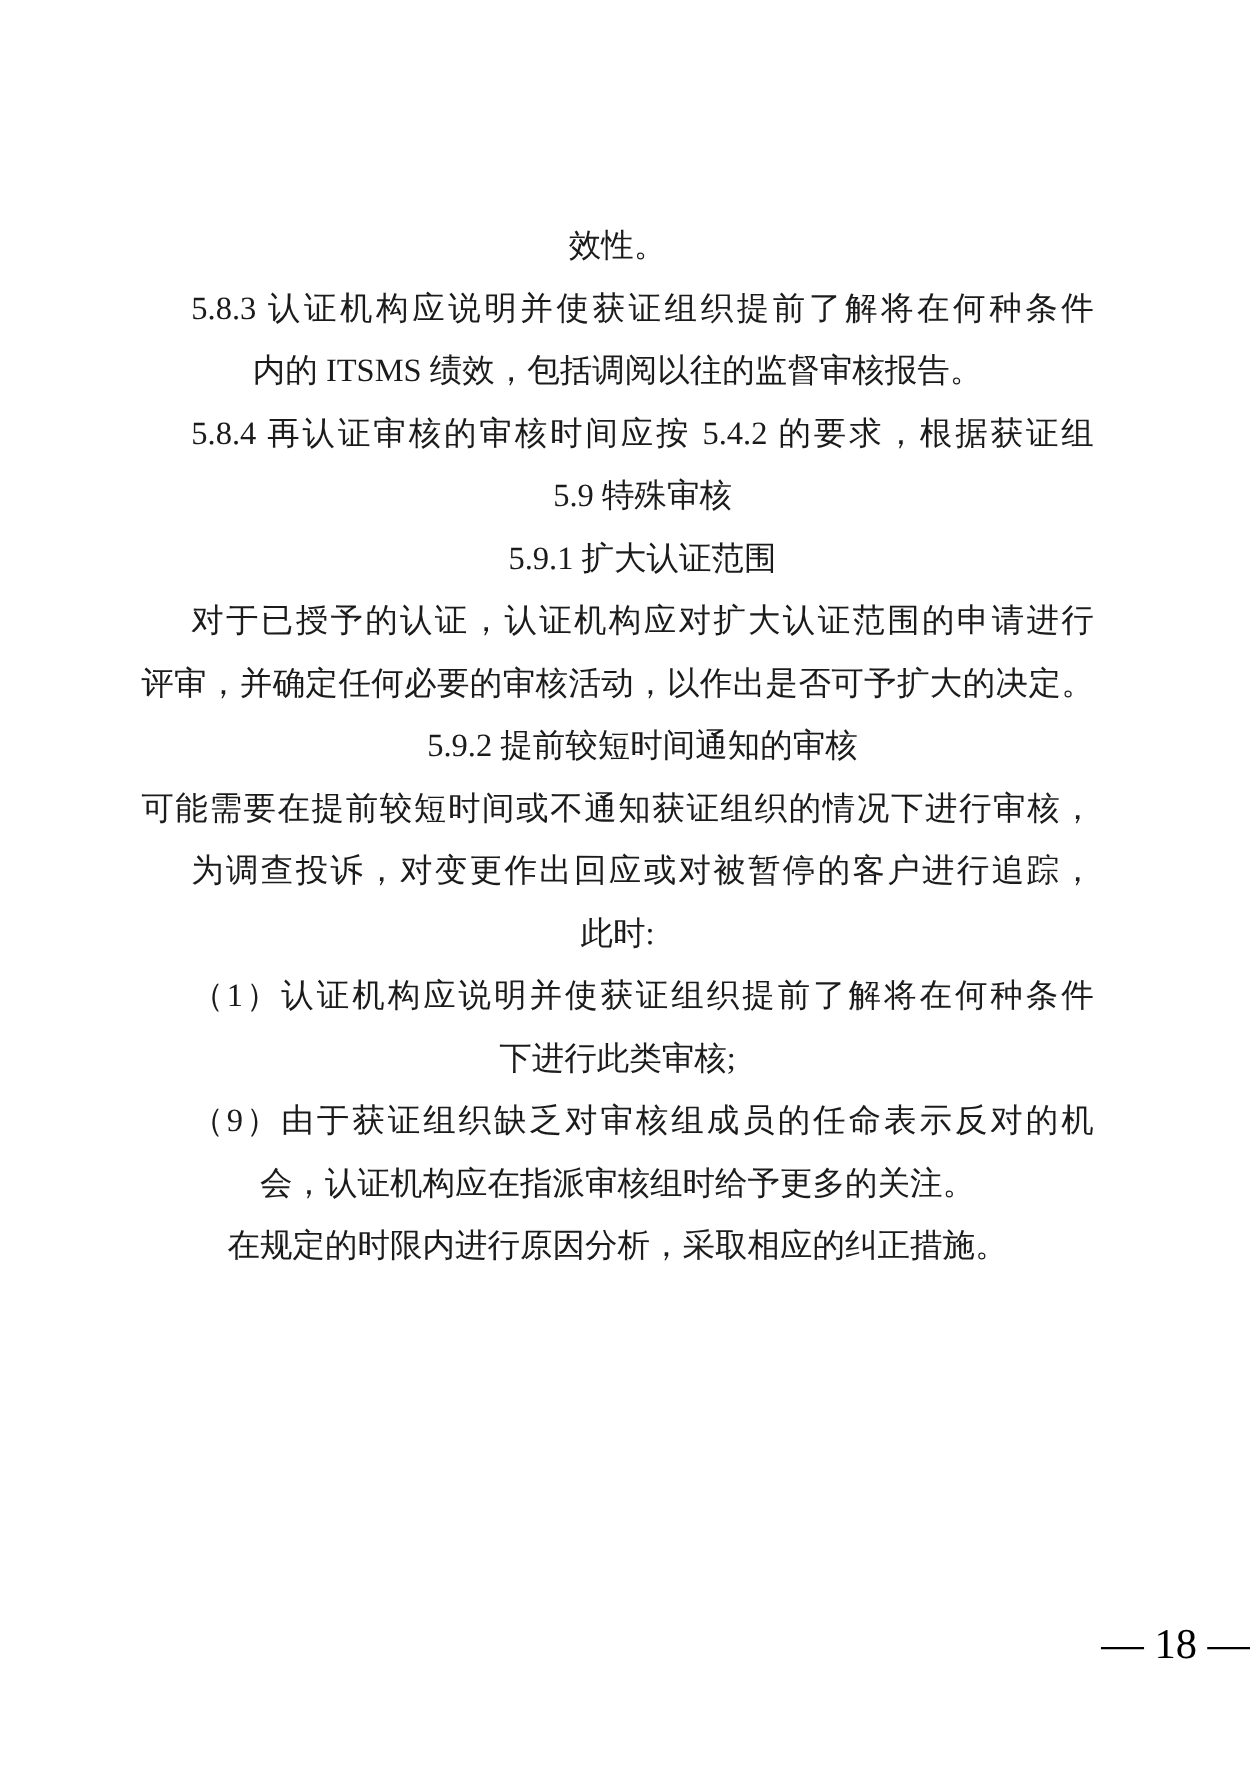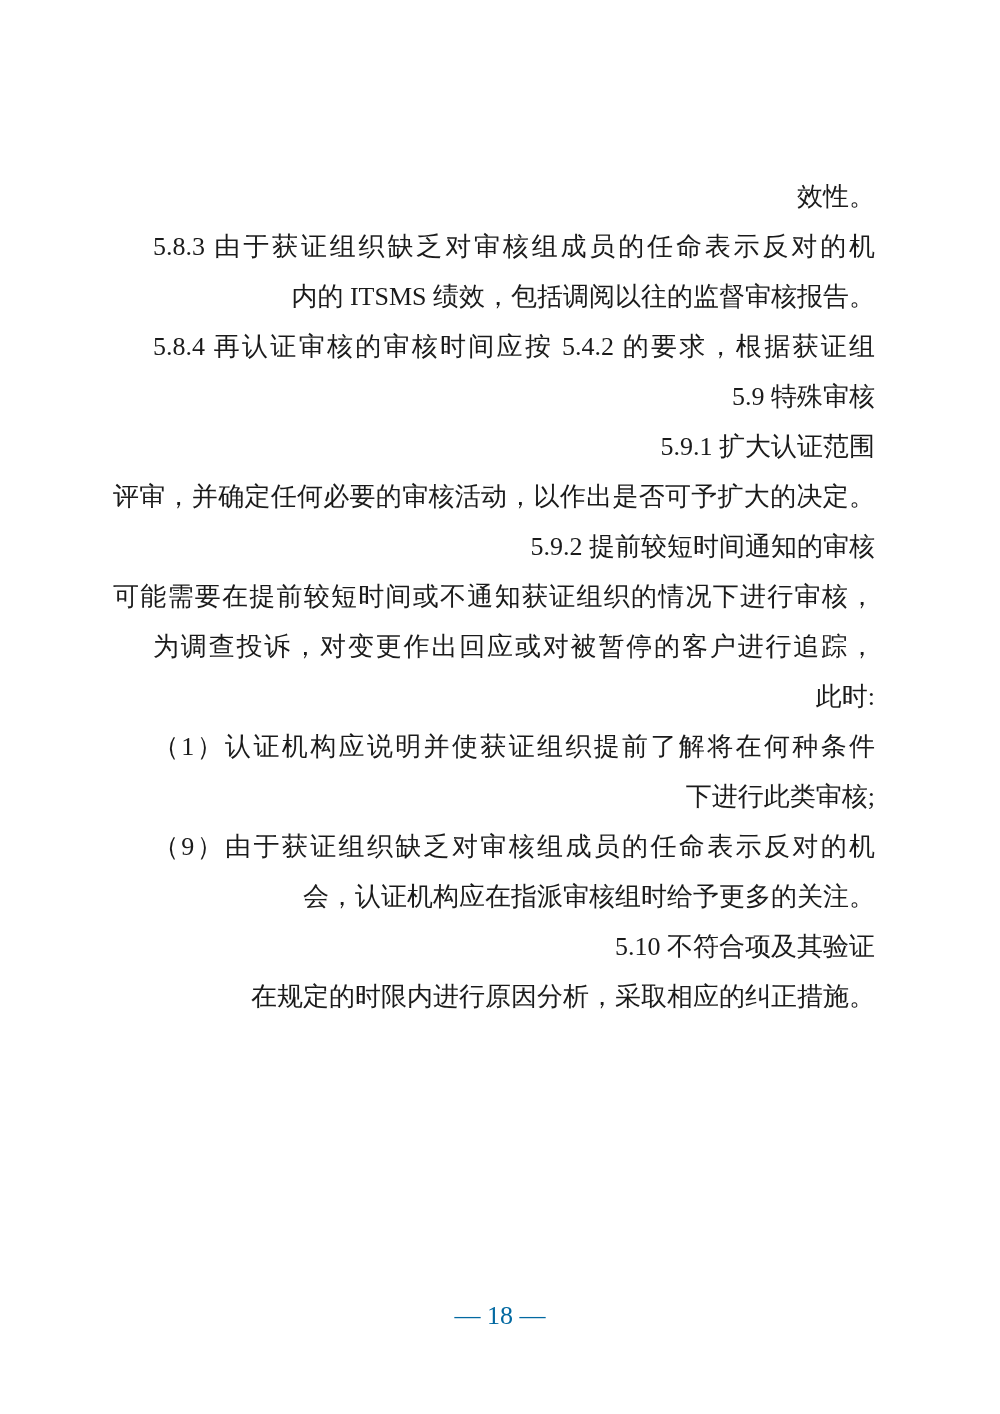--- a/index.html
+++ b/index.html
@@ -20,64 +20,64 @@
     position: absolute;
     left: 113px;
     top: 172px;
     width: 762px;
   }
   .line {
     height: 50px;
     line-height: 50px;
     font-size: 26px;
     overflow: hidden;
-    text-align: right;
+    text-align: center;
   }
   .line.indent {
     padding-left: 40px;
   }
   .line.justify {
     text-align: justify;
     text-align-last: justify;
   }
   .line.heading {
     font-weight: normal;
   }
   .page-footer {
     position: absolute;
     top: 1291px;
     left: 0;
     width: 1000px;
     height: 50px;
     line-height: 50px;
-    text-align: center;
-    font-size: 26px;
-    color: #0369a1;
+    text-align: right;
+    font-size: 34px;
+    color: #000000;
   }
 </style>
 </head>
 <body>
 
 <div class="page" style="background: rgb(255, 255, 255); color: rgb(27, 27, 27);">
 
   <div class="text-block" id="text-block">
       <div class="line body">效性。</div>
-      <div class="line body indent justify">5.8.3 由于获证组织缺乏对审核组成员的任命表示反对的机</div>
+      <div class="line body indent justify">5.8.3 认证机构应说明并使获证组织提前了解将在何种条件</div>
       <div class="line body">内的 ITSMS 绩效，包括调阅以往的监督审核报告。</div>
       <div class="line body indent justify">5.8.4 再认证审核的审核时间应按 5.4.2 的要求，根据获证组</div>
       <div class="line heading indent">5.9 特殊审核</div>
       <div class="line body indent">5.9.1 扩大认证范围</div>
+      <div class="line body indent justify">对于已授予的认证，认证机构应对扩大认证范围的申请进行</div>
       <div class="line body justify">评审，并确定任何必要的审核活动，以作出是否可予扩大的决定。</div>
       <div class="line body indent">5.9.2 提前较短时间通知的审核</div>
       <div class="line body justify">可能需要在提前较短时间或不通知获证组织的情况下进行审核，</div>
       <div class="line body indent justify">为调查投诉，对变更作出回应或对被暂停的客户进行追踪，</div>
       <div class="line body">此时:</div>
       <div class="line body indent justify">（1）认证机构应说明并使获证组织提前了解将在何种条件</div>
       <div class="line body">下进行此类审核;</div>
       <div class="line body indent justify">（9）由于获证组织缺乏对审核组成员的任命表示反对的机</div>
       <div class="line body">会，认证机构应在指派审核组时给予更多的关注。</div>
-      <div class="line heading indent">5.10 不符合项及其验证</div>
       <div class="line body">在规定的时限内进行原因分析，采取相应的纠正措施。</div>
     </div>
 
   <div class="page-footer">— 18 —</div>
 
 </div>
 
 </body></html>

